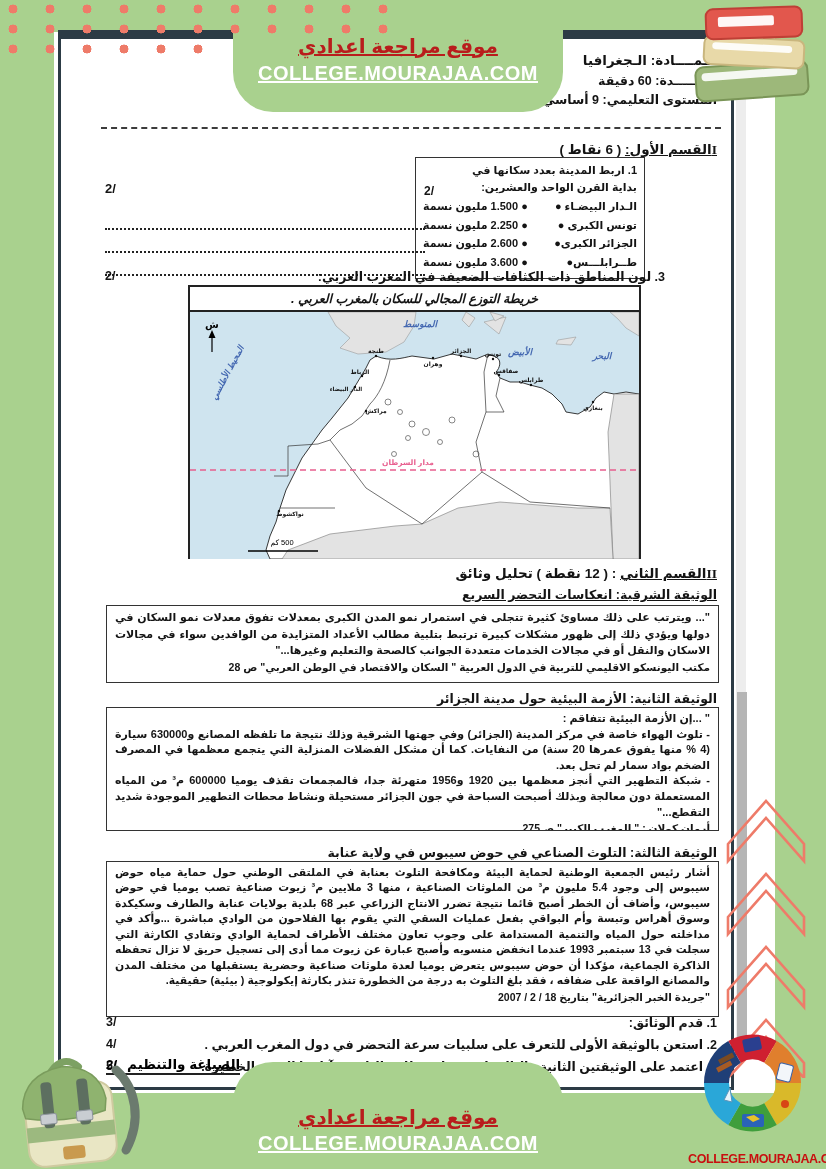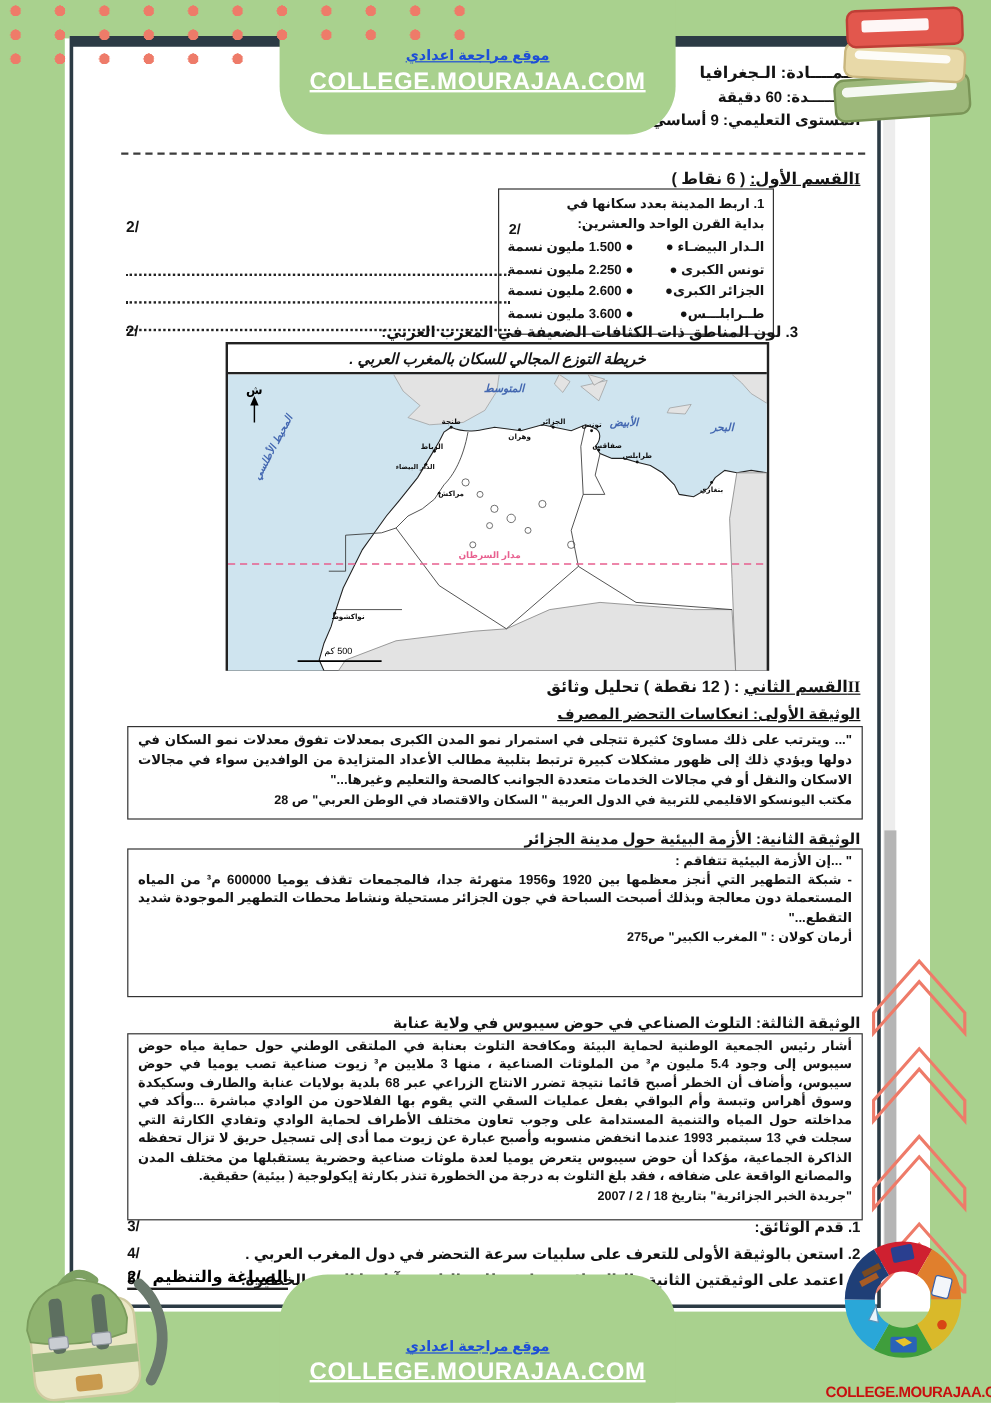--- a/index.html
+++ b/index.html
@@ -9,21 +9,21 @@
   
   .green{background:#a9d18e;}
   .band-top{left:0;top:0;width:826px;height:32px;z-index:0;}
   .band-left{left:0;top:0;width:54px;height:1169px;z-index:0;}
   .band-right{left:775px;top:0;width:51px;height:1169px;z-index:0;}
   .band-bottom{left:0;top:1093px;width:826px;height:76px;z-index:0;}
   .blob-header{left:233px;top:0;width:330px;height:112px;border-radius:0 0 40px 40px;z-index:2;
                display:flex;flex-direction:column;align-items:center;justify-content:center;gap:4px;padding-top:6px;box-sizing:border-box;}
   .blob-footer{left:233px;top:1062px;width:330px;height:107px;border-radius:40px 40px 0 0;z-index:2;
                display:flex;flex-direction:column;align-items:center;justify-content:flex-end;gap:3px;padding-bottom:14px;box-sizing:border-box;}
-  .site-tagline{color:#1d4ed8;font-weight:bold;font-size:12px;text-decoration:underline;}
+  .site-tagline{color:#b91c1c;font-weight:bold;font-size:20px;text-decoration:underline;}
   .site-domain{color:#fff;font-weight:bold;font-size:20px;text-decoration:underline;letter-spacing:.5px;}
   
   .dots{z-index:3;background-image:radial-gradient(circle 4.5px at 9px 9px,#ee7b69 4.4px,transparent 4.6px);
         background-size:37px 20px;}
   .dots1{left:4px;top:0;width:392px;height:40px;}
   .dots2{left:4px;top:40px;width:214px;height:20px;}
   
   .page{left:58px;top:30px;width:676px;height:1060px;background:#fff;z-index:1;
         border:3px solid #2c3b45;border-top:9px solid #2c3b45;box-sizing:border-box;
         direction:rtl;color:#141414;position:absolute;}
@@ -231,29 +231,30 @@
       <text class="city-label" x="403" y="98" font-size="6" text-anchor="middle">بنغازي</text>
       <text class="city-label" x="100" y="204" font-size="6" text-anchor="middle">نواكشوط</text>
     </svg>
   </div>
 
   <div class="abs part-head p2">
     <span class="u"><span class="roman">II</span><span>القسم الثاني</span></span>
     <span> : ( 12 نقطة ) تحليل وثائق</span>
   </div>
 
-  <div class="abs doc-label d1-label u">الوثيقة الأولى: انعكاسات التحضر المصرف</div>
+  <div class="abs doc-label d1-label u">الوثيقة الشرقية: انعكاسات التحضر السريع</div>
   <div class="doc-box d1">
     <div>"... ويترتب على ذلك مساوئ كثيرة تتجلى في استمرار نمو المدن الكبرى بمعدلات تفوق معدلات نمو السكان في دولها ويؤدي ذلك إلى ظهور مشكلات كبيرة ترتبط بتلبية مطالب الأعداد المتزايدة من الوافدين سواء في مجالات الاسكان والنقل أو في مجالات الخدمات متعددة الجوانب كالصحة والتعليم وغيرها..."</div>
     <div class="doc-source">مكتب اليونسكو الاقليمي للتربية في الدول العربية  " السكان والاقتصاد في الوطن العربي" ص 28</div>
   </div>
 
   <div class="abs doc-label d2-label">الوثيقة الثانية: الأزمة البيئية حول مدينة الجزائر</div>
   <div class="doc-box d2">
     <div class="intro">" ...إن الأزمة البيئية تتفاقم :</div>
+    <div>-   تلوث الهواء خاصة في مركز المدينة (الجزائر) وفي جهتها الشرقية وذلك نتيجة ما تلفظه المصانع و630000 سيارة (4 % منها يفوق عمرها 20 سنة) من النفايات. كما أن مشكل الفضلات المنزلية التي يتجمع معظمها في المصرف الضخم بواد سمار لم تحل بعد.</div>
     <div>-   شبكة التطهير التي أنجز معظمها بين 1920 و1956 متهرئة جدا، فالمجمعات تقذف يوميا 600000 م³ من المياه المستعملة دون معالجة وبذلك أصبحت السباحة في جون الجزائر مستحيلة ونشاط محطات التطهير الموجودة شديد التقطع..."</div>
     <div class="doc-source">أرمان كولان : " المغرب الكبير" ص275</div>
   </div>
 
   <div class="abs doc-label d3-label">الوثيقة الثالثة: التلوث الصناعي في حوض سيبوس في ولاية عنابة</div>
   <div class="doc-box d3">
     <div>أشار رئيس الجمعية الوطنية لحماية البيئة  ومكافحة التلوث بعنابة في الملتقى الوطني حول حماية مياه حوض سيبوس إلى وجود 5.4 مليون م³ من الملوثات الصناعية ، منها 3 ملايين م³ زيوت صناعية تصب يوميا في حوض سيبوس، وأضاف أن الخطر أصبح قائما نتيجة تضرر الانتاج الزراعي عبر 68 بلدية بولايات عنابة والطارف وسكيكدة وسوق أهراس وتبسة وأم البواقي بفعل عمليات السقي التي يقوم بها الفلاحون من الوادي مباشرة ...وأكد في مداخلته حول المياه والتنمية المستدامة على وجوب تعاون مختلف الأطراف لحماية الوادي وتفادي الكارثة التي سجلت في 13 سبتمبر 1993 عندما انخفض منسوبه وأصبح عبارة عن زيوت مما أدى إلى تسجيل حريق لا تزال تحفظه الذاكرة الجماعية، مؤكدا أن حوض سيبوس يتعرض يوميا لعدة ملوثات صناعية وحضرية يستقبلها من مختلف المدن والمصانع الواقعة على ضفافه ، فقد بلغ التلوث به درجة من الخطورة تنذر بكارثة إيكولوجية ( بيئية) حقيقية.</div>
     <div class="doc-source">"جريدة الخبر الجزائرية" بتاريخ 18 / 2 / 2007</div>
   </div>
 

